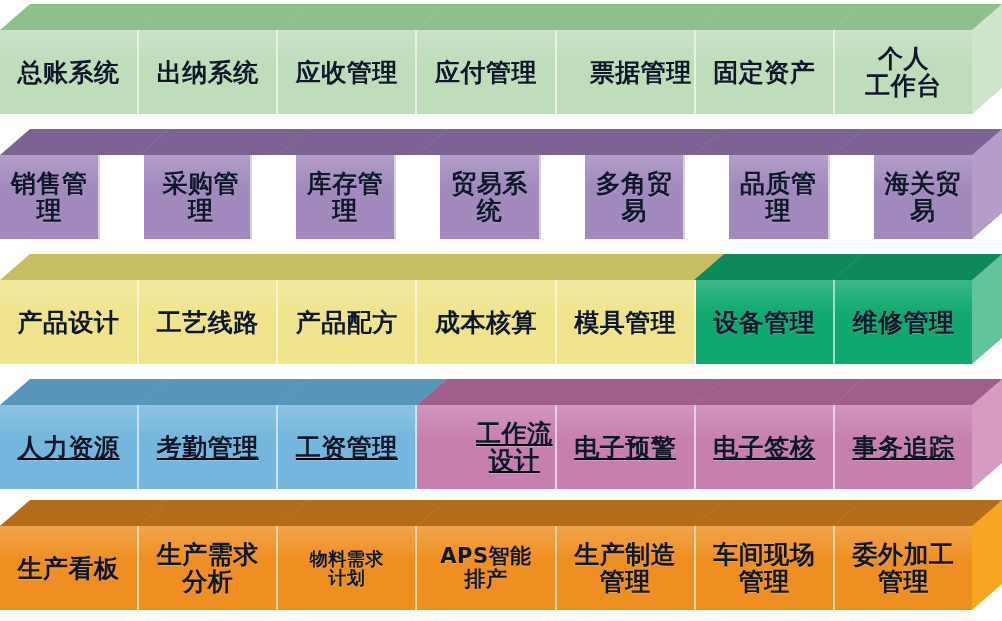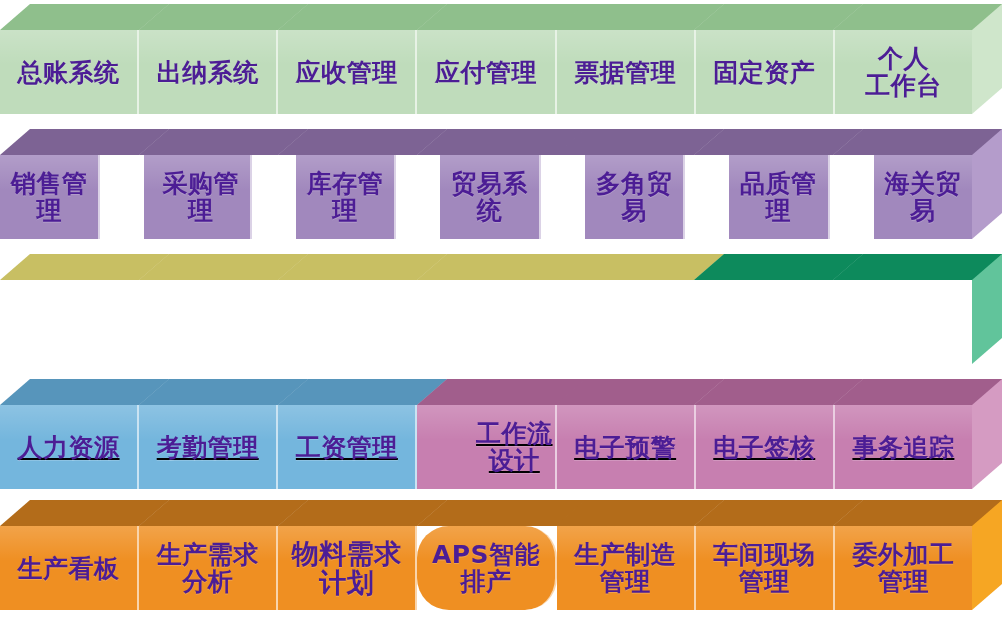--- a/index.html
+++ b/index.html
@@ -54,21 +54,21 @@
     display: flex;
     width: 100%;
   }
   .cell {
     position: relative;
     box-sizing: border-box;
     display: flex;
     align-items: center;
     justify-content: center;
     text-align: center;
-    color: #4c1d95;
+    color: #0f172a;
     font-weight: bold;
     line-height: 1.08;
     letter-spacing: 0.5px;
     border-right: 2px solid rgba(255,255,255,0.62);
     overflow: hidden;
   }
   .cell:last-child {
     border-right: none;
   }
   .cell .label {
@@ -119,21 +119,21 @@
           </div>
           <div class="cell" style="flex: 1 1 0px; background: rgb(191, 220, 187); font-size: 25px;">
             <span class="label">出纳系统</span>
           </div>
           <div class="cell" style="flex: 1 1 0px; background: rgb(191, 220, 187); font-size: 25px;">
             <span class="label">应收管理</span>
           </div>
           <div class="cell" style="flex: 1 1 0px; background: rgb(191, 220, 187); font-size: 25px;">
             <span class="label">应付管理</span>
           </div>
-          <div class="cell" style="flex: 1 1 0px; background: rgb(191, 220, 187); font-size: 25px;">
+          <div class="cell" style="flex: 1 1 0px; background: rgb(191, 220, 187); font-size: 25px; justify-content: flex-end;">
             <span class="label">票据管理</span>
           </div>
           <div class="cell" style="flex: 1 1 0px; background: rgb(191, 220, 187); font-size: 25px;">
             <span class="label">固定资产</span>
           </div>
           <div class="cell" style="flex: 1 1 0px; background: rgb(191, 220, 187); font-size: 25px;">
             <span class="label" style="white-space: pre-line;">个人
 工作台</span>
           </div>
         </div>
@@ -181,20 +181,43 @@
       <div class="row-stage">
         <div style="position: absolute; left: 0px; top: 0px; width: 1002px; height: 26px; overflow: hidden;">
           <div class="lid" style="left: 0px; width: 138.857px; background: rgb(200, 191, 99); transform: skewX(-49.0856deg); transform-origin: left bottom; border-right: 2px solid rgba(255, 255, 255, 0.45);"></div>
           <div class="lid" style="left: 138.857px; width: 138.857px; background: rgb(200, 191, 99); transform: skewX(-49.0856deg); transform-origin: left bottom; border-right: 2px solid rgba(255, 255, 255, 0.45);"></div>
           <div class="lid" style="left: 277.714px; width: 138.857px; background: rgb(200, 191, 99); transform: skewX(-49.0856deg); transform-origin: left bottom; border-right: 2px solid rgba(255, 255, 255, 0.45);"></div>
           <div class="lid" style="left: 416.571px; width: 138.857px; background: rgb(200, 191, 99); transform: skewX(-49.0856deg); transform-origin: left bottom; border-right: 2px solid rgba(255, 255, 255, 0.45);"></div>
           <div class="lid" style="left: 555.429px; width: 138.857px; background: rgb(200, 191, 99); transform: skewX(-49.0856deg); transform-origin: left bottom; border-right: 2px solid rgba(255, 255, 255, 0.45);"></div>
           <div class="lid" style="left: 694.286px; width: 138.857px; background: rgb(13, 138, 92); transform: skewX(-49.0856deg); transform-origin: left bottom; border-right: 2px solid rgba(255, 255, 255, 0.45);"></div>
           <div class="lid" style="left: 833.143px; width: 168.857px; background: rgb(13, 138, 92); transform: skewX(-49.0856deg); transform-origin: left bottom; border-right: 2px solid rgba(255, 255, 255, 0.45);"></div>
         </div>
+        <div class="front" style="top: 26px; height: 84px; width: 972px;">
+          <div class="cell" style="flex: 1 1 0px; background: rgb(239, 228, 140); font-size: 25px;">
+            <span class="label">产品设计</span>
+          </div>
+          <div class="cell" style="flex: 1 1 0px; background: rgb(239, 228, 140); font-size: 25px;">
+            <span class="label">工艺线路</span>
+          </div>
+          <div class="cell" style="flex: 1 1 0px; background: rgb(239, 228, 140); font-size: 25px;">
+            <span class="label">产品配方</span>
+          </div>
+          <div class="cell" style="flex: 1 1 0px; background: rgb(239, 228, 140); font-size: 25px;">
+            <span class="label">成本核算</span>
+          </div>
+          <div class="cell" style="flex: 1 1 0px; background: rgb(239, 228, 140); font-size: 25px;">
+            <span class="label">模具管理</span>
+          </div>
+          <div class="cell" style="flex: 1 1 0px; background: rgb(16, 168, 111); font-size: 25px;">
+            <span class="label">设备管理</span>
+          </div>
+          <div class="cell" style="flex: 1 1 0px; background: rgb(16, 168, 111); font-size: 25px;">
+            <span class="label">维修管理</span>
+          </div>
+        </div>
         <div class="side" style="left: 972px; top: 26px; width: 30px; height: 84px; background: rgb(97, 196, 155); transform: skewY(-40.9144deg); transform-origin: left top;"></div>
       </div>
     </div>
     <div class="row" style="top: 379px; height: 110px;">
       <div class="row-stage">
         <div style="position: absolute; left: 0px; top: 0px; width: 1002px; height: 26px; overflow: hidden;">
           <div class="lid" style="left: 0px; width: 138.857px; background: rgb(87, 149, 187); transform: skewX(-49.0856deg); transform-origin: left bottom; border-right: 2px solid rgba(255, 255, 255, 0.45);"></div>
           <div class="lid" style="left: 138.857px; width: 138.857px; background: rgb(87, 149, 187); transform: skewX(-49.0856deg); transform-origin: left bottom; border-right: 2px solid rgba(255, 255, 255, 0.45);"></div>
           <div class="lid" style="left: 277.714px; width: 138.857px; background: rgb(87, 149, 187); transform: skewX(-49.0856deg); transform-origin: left bottom; border-right: 2px solid rgba(255, 255, 255, 0.45);"></div>
           <div class="lid" style="left: 416.571px; width: 138.857px; background: rgb(161, 94, 140); transform: skewX(-49.0856deg); transform-origin: left bottom; border-right: 2px solid rgba(255, 255, 255, 0.45);"></div>
@@ -241,25 +264,25 @@
           <div class="lid" style="left: 833.143px; width: 168.857px; background: rgb(179, 108, 26); transform: skewX(-49.0856deg); transform-origin: left bottom; border-right: 2px solid rgba(255, 255, 255, 0.45);"></div>
         </div>
         <div class="front" style="top: 26px; height: 84px; width: 972px;">
           <div class="cell" style="flex: 1 1 0px; background: rgb(239, 143, 34); font-size: 25px;">
             <span class="label">生产看板</span>
           </div>
           <div class="cell" style="flex: 1 1 0px; background: rgb(239, 143, 34); font-size: 25px;">
             <span class="label" style="white-space: pre-line;">生产需求
 分析</span>
           </div>
-          <div class="cell" style="flex: 1 1 0px; background: rgb(239, 143, 34); font-size: 27px; align-items: center;">
+          <div class="cell" style="flex: 1 1 0px; background: rgb(239, 143, 34); font-size: 18px; align-items: center;">
             <span class="label" style="white-space: pre-line;">物料需求
 计划</span>
           </div>
-          <div class="cell" style="flex: 1 1 0px; background: rgb(239, 143, 34); font-size: 25px; border-radius: 32px;">
+          <div class="cell" style="flex: 1 1 0px; background: rgb(239, 143, 34); font-size: 21px;">
             <span class="label" style="white-space: pre-line;">APS智能
 排产</span>
           </div>
           <div class="cell" style="flex: 1 1 0px; background: rgb(239, 143, 34); font-size: 25px;">
             <span class="label" style="white-space: pre-line;">生产制造
 管理</span>
           </div>
           <div class="cell" style="flex: 1 1 0px; background: rgb(239, 143, 34); font-size: 25px;">
             <span class="label" style="white-space: pre-line;">车间现场
 管理</span>

